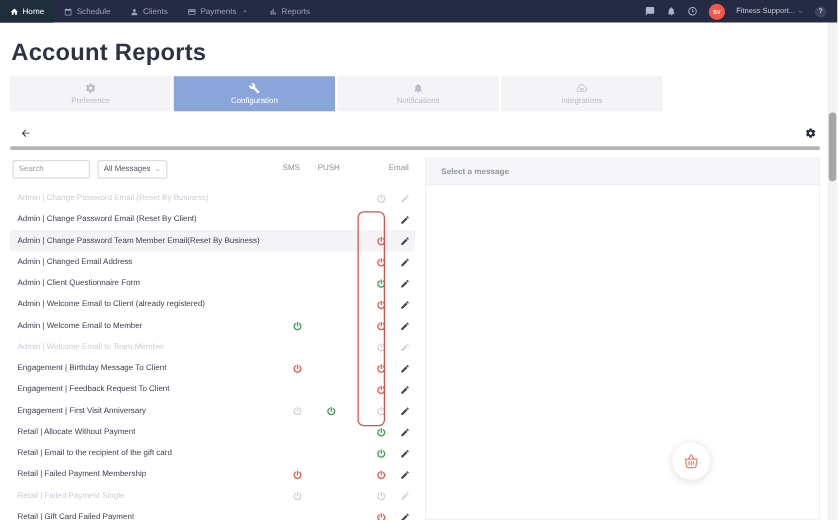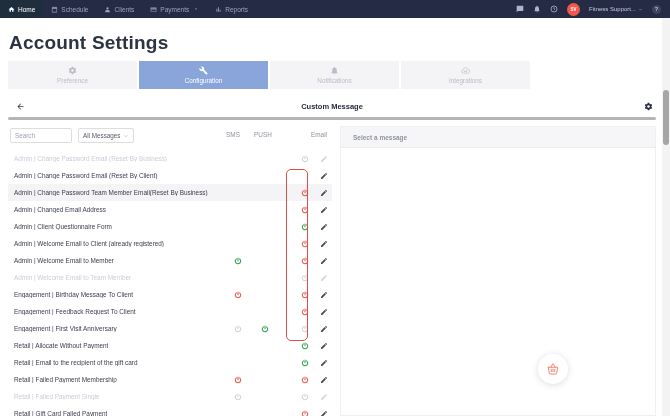--- a/index.html
+++ b/index.html
@@ -212,21 +212,21 @@
       <span class="icon">
           <svg viewBox="0 0 24 24" fill="none" stroke="currentColor" stroke-width="2.2">
             <path d="M6 9l6 6 6-6"></path>
           </svg>
         </span>
     </span>
     <span class="help-badge">?</span>
   </div>
 </div>
 
-<div class="page-title">Account Settings</div>
+<div class="page-title">Account Reports</div>
 
 <div class="tabs">
     <div class="tab">
       <span class="icon">
         <svg viewBox="0 0 24 24" fill="currentColor">
           <path d="M19.4 13c.04-.32.1-.65.1-1s-.06-.68-.1-1l2.1-1.65a.5.5 0 0 0 .12-.64l-2-3.46a.5.5 0 0 0-.6-.22l-2.49 1a7.3 7.3 0 0 0-1.7-.98l-.38-2.65A.5.5 0 0 0 14 2h-4a.5.5 0 0 0-.5.42l-.38 2.65c-.61.26-1.17.6-1.69.98l-2.49-1a.5.5 0 0 0-.6.22l-2 3.46a.5.5 0 0 0 .12.64L4.56 11c-.04.32-.06.65-.06 1s.02.68.06 1l-2.1 1.65a.5.5 0 0 0-.12.64l2 3.46c.12.22.38.3.6.22l2.49-1c.52.4 1.08.72 1.69.98l.38 2.65c.04.24.25.42.5.42h4c.25 0 .46-.18.5-.42l.38-2.65a7.3 7.3 0 0 0 1.69-.98l2.49 1c.23.09.48 0 .6-.22l2-3.46a.5.5 0 0 0-.12-.64L19.4 13zM12 15.5a3.5 3.5 0 1 1 0-7 3.5 3.5 0 0 1 0 7z"></path>
         </svg>
       </span>
       <span>Preference</span>
     </div>
@@ -258,21 +258,20 @@
       <span>Integrations</span>
     </div>
   </div>
 
 <div class="subheader">
   <span class="icon back">
       <svg viewBox="0 0 24 24" fill="currentColor">
         <path d="M20 11H7.8l5.6-5.6L12 4l-8 8 8 8 1.4-1.4L7.8 13H20v-2z"></path>
       </svg>
     </span>
-  <span class="title">Custom Message</span>
   <span class="icon gear">
       <svg viewBox="0 0 24 24" fill="currentColor">
         <path d="M19.4 13c.04-.32.1-.65.1-1s-.06-.68-.1-1l2.1-1.65a.5.5 0 0 0 .12-.64l-2-3.46a.5.5 0 0 0-.6-.22l-2.49 1a7.3 7.3 0 0 0-1.7-.98l-.38-2.65A.5.5 0 0 0 14 2h-4a.5.5 0 0 0-.5.42l-.38 2.65c-.61.26-1.17.6-1.69.98l-2.49-1a.5.5 0 0 0-.6.22l-2 3.46a.5.5 0 0 0 .12.64L4.56 11c-.04.32-.06.65-.06 1s.02.68.06 1l-2.1 1.65a.5.5 0 0 0-.12.64l2 3.46c.12.22.38.3.6.22l2.49-1c.52.4 1.08.72 1.69.98l.38 2.65c.04.24.25.42.5.42h4c.25 0 .46-.18.5-.42l.38-2.65a7.3 7.3 0 0 0 1.69-.98l2.49 1c.23.09.48 0 .6-.22l2-3.46a.5.5 0 0 0-.12-.64L19.4 13zM12 15.5a3.5 3.5 0 1 1 0-7 3.5 3.5 0 0 1 0 7z"></path>
       </svg>
     </span>
 </div>
 <div class="subheader-rule"></div>
 
 <input class="search-input" type="text" placeholder="Search" style="">
 <div class="filter-select">

